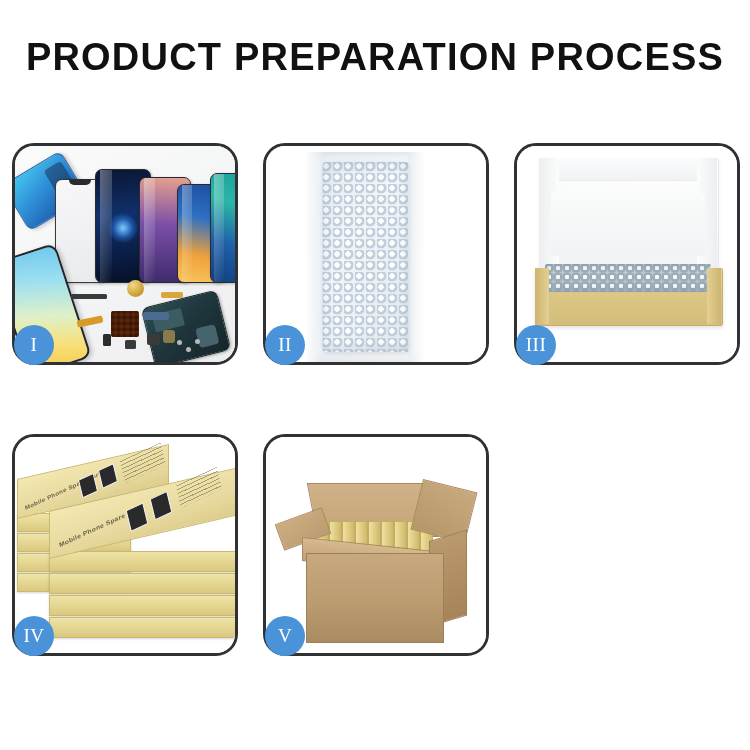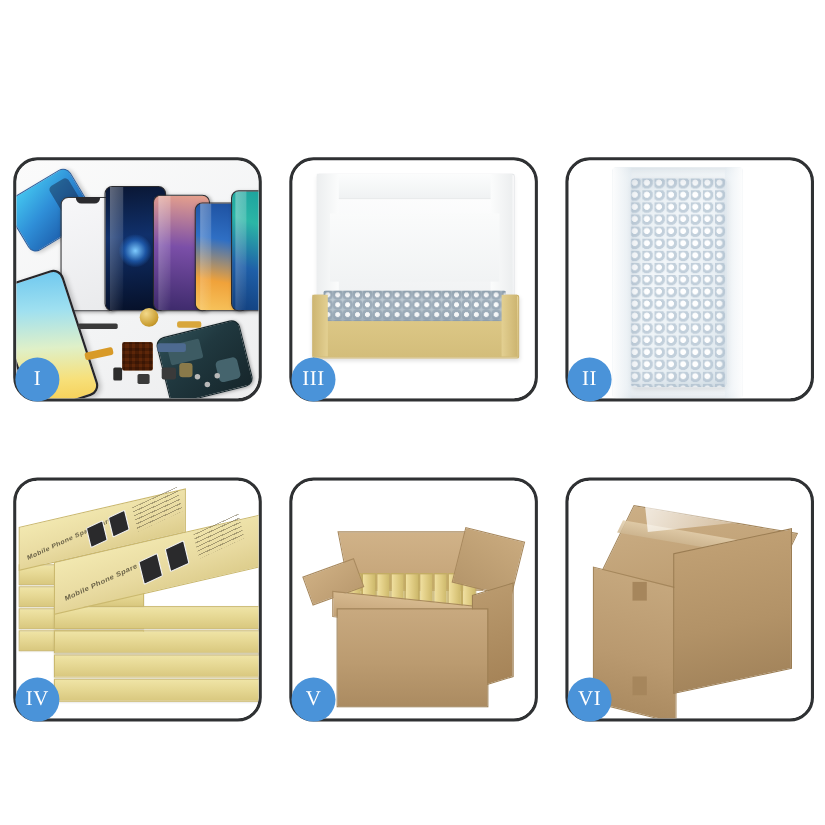--- a/index.html
+++ b/index.html
@@ -294,20 +294,21 @@
   .gloss{position:absolute;left:70px;top:10px;width:130px;height:30px;
          background:linear-gradient(120deg,rgba(255,255,255,.75),rgba(255,255,255,0));
          transform:rotate(-6deg);}
 </style>
 </head>
 <body>
 
 <div class="page">
 
   <div class="header">
+    <h1 class="title">PRODUCT PREPARATION PROCESS</h1>
   </div>
 
   <div class="grid">
 
     <div class="panel">
       <div class="panel-inner p1">
         <div class="phone-blue"></div>
         <div class="phone-fan">
           <div class="ph ph0"></div>
           <div class="ph ph1">
@@ -340,42 +341,42 @@
             <i style="left:0;top:2px;"></i>
               <i style="left:9px;top:9px;"></i>
               <i style="left:18px;top:1px;"></i>
           </div>
         </div>
       </div>
       <div class="badge">I</div>
     </div>
 
     <div class="panel">
+      <div class="panel-inner p2">
+        <div class="wrap-sheet"></div>
+        <div class="bubbles"></div>
+        <div class="wrap-edgeL"></div>
+        <div class="wrap-edgeR"></div>
+      </div>
+      <div class="badge">II</div>
+    </div>
+
+    <div class="panel">
       <div class="panel-inner p3">
         <div class="lid"></div>
         <div class="lid-top"></div>
         <div class="lid-flapL"></div>
         <div class="lid-flapR"></div>
         <div class="foam"></div>
         <div class="tray"></div>
         <div class="tray-inner"></div>
         <div class="tray-lipL"></div>
         <div class="tray-lipR"></div>
       </div>
       <div class="badge">III</div>
-    </div>
-
-    <div class="panel">
-      <div class="panel-inner p2">
-        <div class="wrap-sheet"></div>
-        <div class="bubbles"></div>
-        <div class="wrap-edgeL"></div>
-        <div class="wrap-edgeR"></div>
-      </div>
-      <div class="badge">II</div>
     </div>
 
     <div class="panel">
       <div class="panel-inner p4">
         <div class="stack">
 
           <div class="sbox" style="left:4px;top:66px;width:112px;height:17px;"></div>
           <div class="sbox" style="left:4px;top:86px;width:112px;height:17px;"></div>
           <div class="sbox" style="left:4px;top:106px;width:112px;height:17px;"></div>
           <div class="sbox" style="left:4px;top:126px;width:112px;height:17px;"></div>
@@ -420,27 +421,15 @@
         </div>
         <div class="c-flapR"></div>
         <div class="c-flapL"></div>
         <div class="c-flapFront"></div>
         <div class="c-side"></div>
         <div class="c-body"></div>
       </div>
       <div class="badge">V</div>
     </div>
 
-    <div class="panel">
-      <div class="panel-inner p6">
-        <div class="s-top"></div>
-        <div class="tape-top"></div>
-        <div class="s-left"></div>
-        <div class="s-right"></div>
-        <div class="tape-l1"></div>
-        <div class="tape-l2"></div>
-        <div class="gloss"></div>
-      </div>
-      <div class="badge">VI</div>
-    </div>
 
   </div>
 </div>
 
 </body></html>

